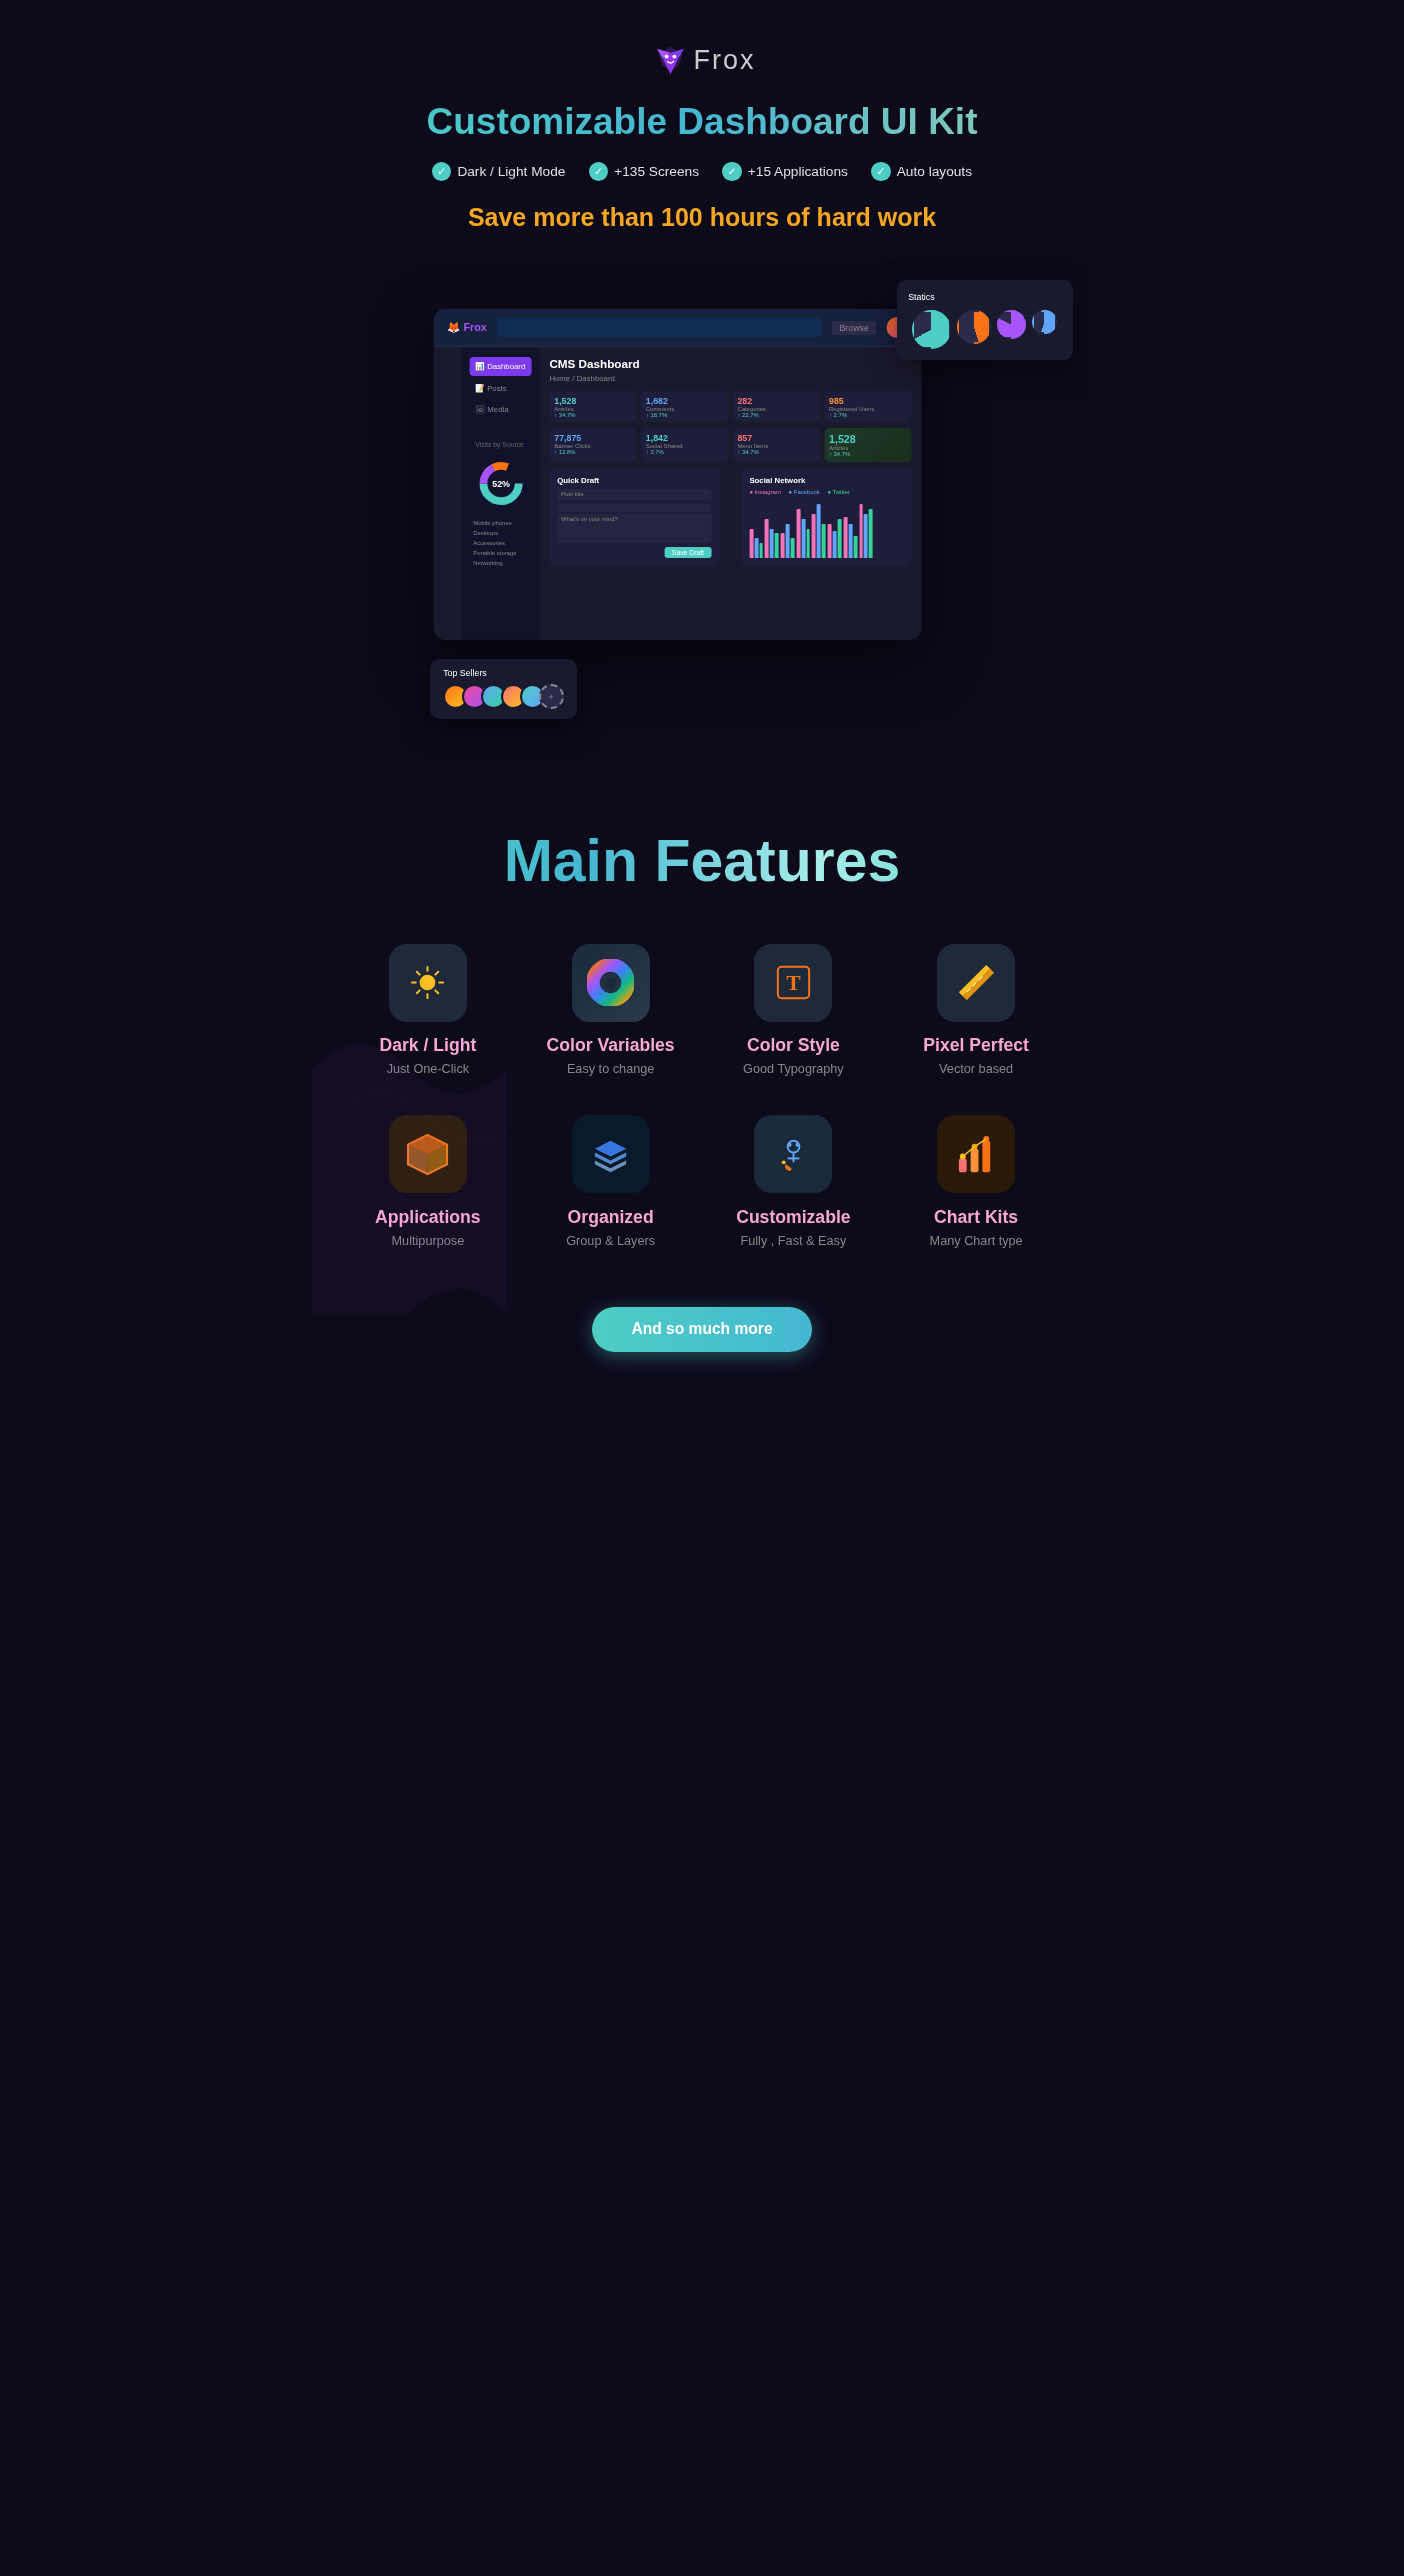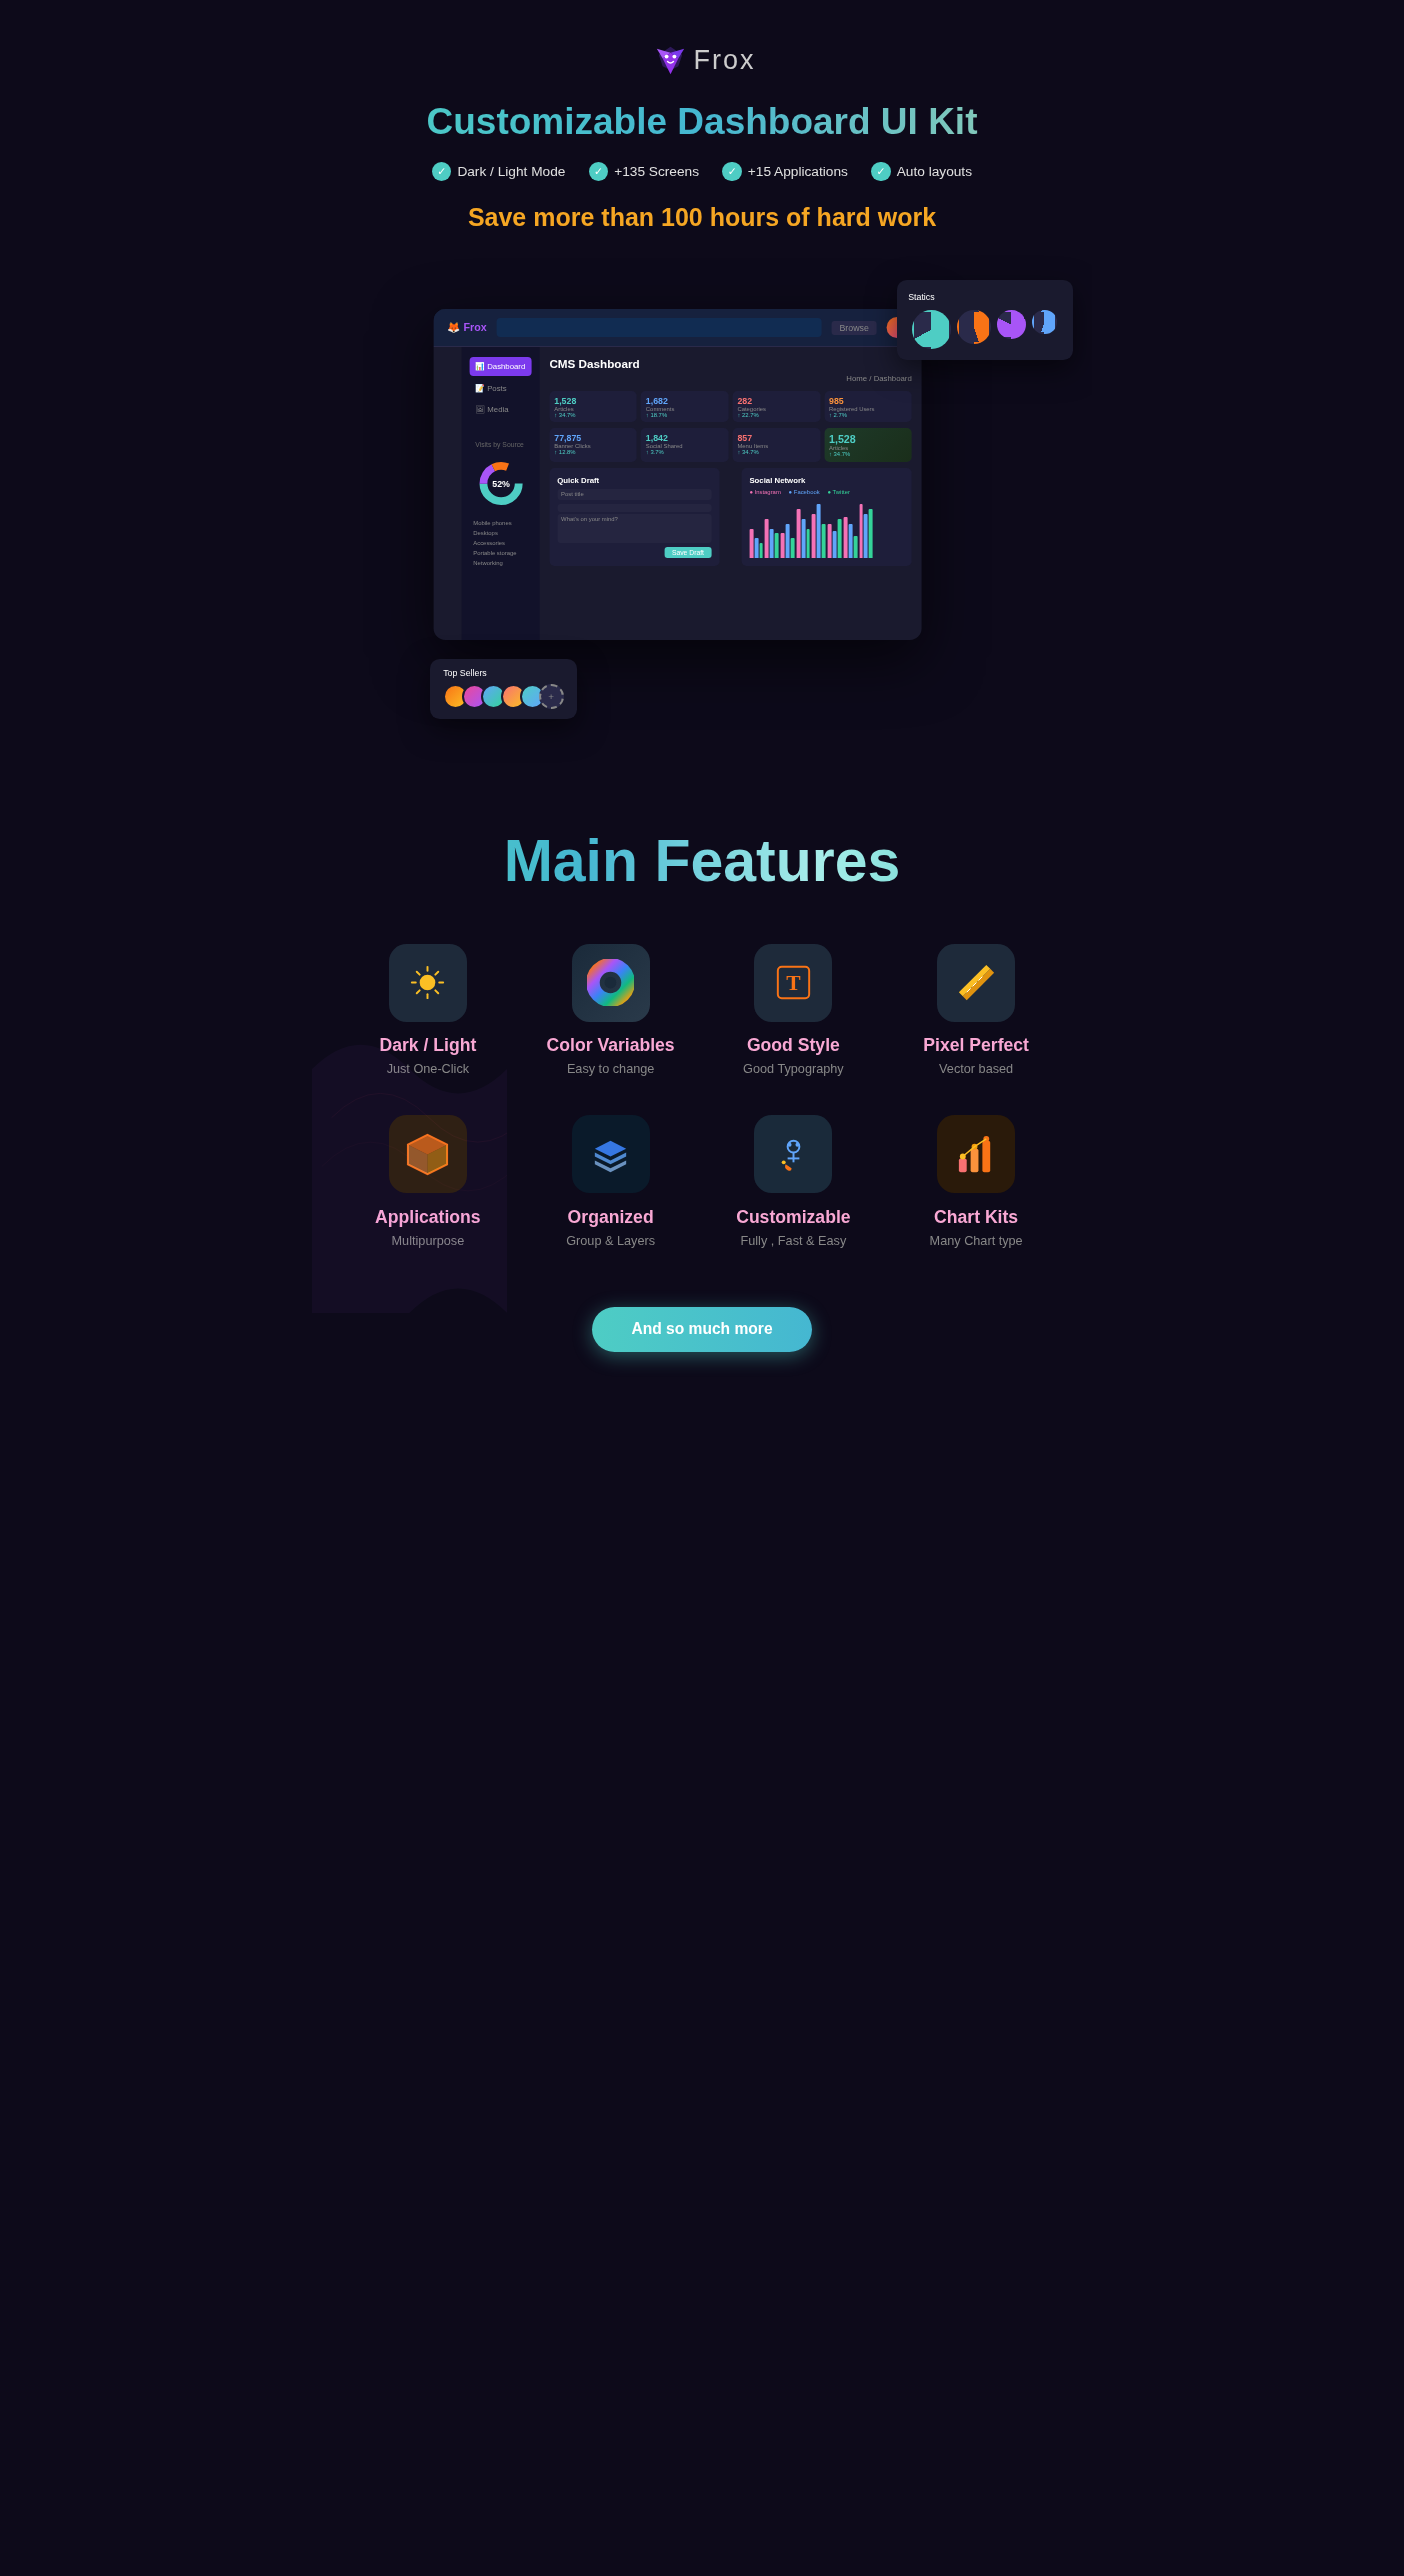--- a/index.html
+++ b/index.html
@@ -160,21 +160,20 @@
     .db-title {
       font-size: 11.7px;
       font-weight: 700;
       color: #fff;
       margin-bottom: 3.9px;
     }
     .db-subtitle {
       font-size: 7.8px;
       color: #888;
       margin-bottom: 7.8px;
-      text-align: right;
     }
     .db-stats-grid {
       display: grid;
       grid-template-columns: repeat(4, 1fr);
       gap: 3.9px;
       margin-bottom: 5.9px;
     }
     .db-stat-card {
       background: #1e1e3a;
       border-radius: 4.9px;
@@ -629,21 +628,21 @@
       <div class="feature-sub">Easy to change</div>
     </div>
 
     <div class="feature-item">
       <div class="feature-icon-box icon-text">
         <svg width="47" height="47" viewBox="0 0 48 48" style="font-size:36px">
           <rect x="8" y="8" width="32" height="32" rx="4" fill="none" stroke="#f97316" stroke-width="2"></rect>
           <text x="24" y="32" text-anchor="middle" font-size="22" font-weight="900" fill="#f97316" font-family="serif">T</text>
         </svg>
       </div>
-      <div class="feature-name">Good Style</div>
+      <div class="feature-name">Color Style</div>
       <div class="feature-sub">Good Typography</div>
     </div>
 
     <div class="feature-item">
       <div class="feature-icon-box icon-pixel">
         <svg width="47" height="47" viewBox="0 0 48 48">
           <polygon points="10,38 38,10 42,14 14,42" fill="#f59e0b" opacity="0.9"></polygon>
           <polygon points="10,38 6,34 34,6 38,10" fill="#fbbf24"></polygon>
           <line x1="14" y1="34" x2="18" y2="30" stroke="#fff" stroke-width="1"></line>
           <line x1="20" y1="28" x2="24" y2="24" stroke="#fff" stroke-width="1"></line>

